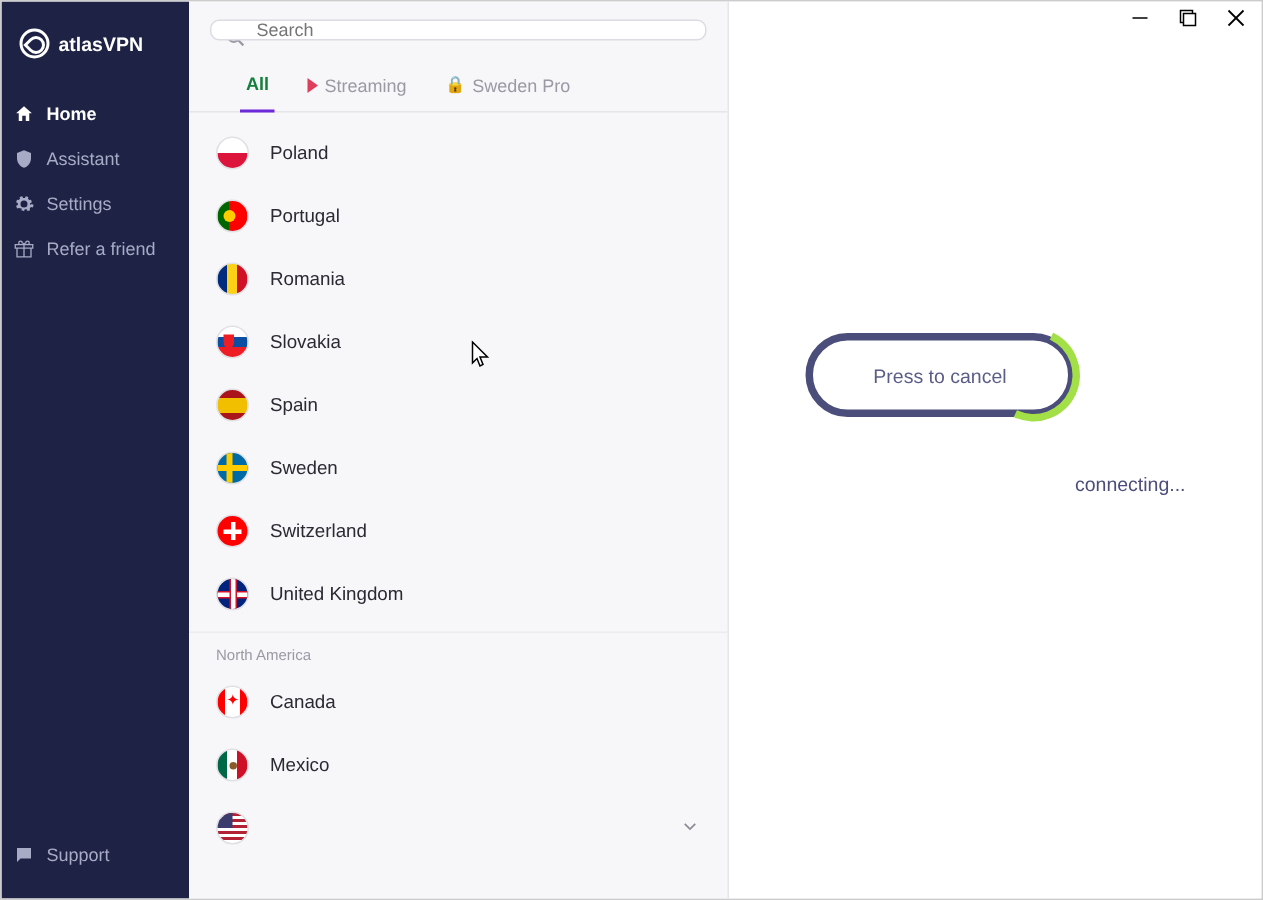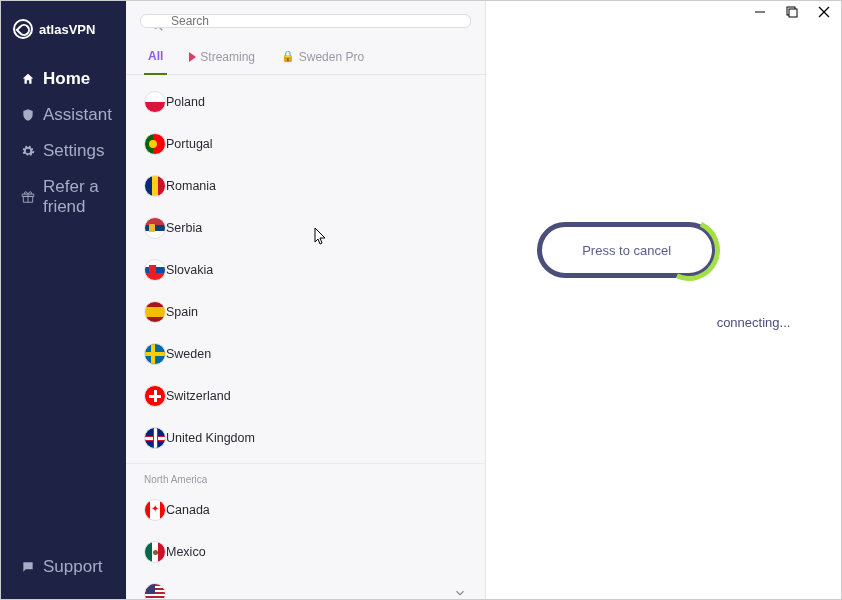--- a/index.html
+++ b/index.html
@@ -71,24 +71,24 @@
       transform: rotate(45deg);
     }
     .nav {
       display: flex;
       flex-direction: column;
     }
     .nav-item {
       display: flex;
       align-items: center;
       gap: 8px;
-      padding: 8px 20px;
+      padding: 8px 8px;
       color: #a7abc5;
       cursor: pointer;
-      font-size: 17px;
+      font-size: 12px;
     }
     .nav-item.active { color: #fff; font-weight: 600; }
     .nav-item .ic {
       width: 14px; height: 14px;
       display: inline-flex;
       align-items: center; justify-content: center;
       color: inherit;
       font-size: 12px;
     }
     .sidebar-bottom {
@@ -135,40 +135,42 @@
     }
     .tab {
       padding: 6px 4px 10px 4px;
       color: #9a9aa5;
       cursor: pointer;
       display: inline-flex;
       align-items: center;
       gap: 4px;
     }
     .tab.active {
-      color: #8b5cf6;
+      color: #15803d;
       font-weight: 600;
-      border-bottom: 2px solid #4d7c0f;
+      border-bottom: 2px solid #6d28d9;
       margin-bottom: -1px;
+      margin-left: 16px;
     }
     .tab .tri {
       width: 0; height: 0;
       border-top: 5px solid transparent;
       border-bottom: 5px solid transparent;
       border-left: 7px solid #e03c5b;
     }
     .tab .lock { color: #3cb46e; font-size: 11px; }
     .list {
       flex: 1;
       overflow-y: auto;
       padding: 6px 0 10px 0;
     }
     .country {
       display: flex;
       align-items: center;
+      gap: 14px;
       padding: 10px 18px;
       font-size: 12.5px;
       color: #2a2a33;
       cursor: pointer;
     }
     .flag {
       width: 22px; height: 22px;
       border-radius: 50%;
       border: 1px solid #e0e0e5;
       flex-shrink: 0;
@@ -377,24 +379,20 @@
       </div>
       <div class="country">
         <span class="flag flag-pt"></span>
         <span>Portugal</span>
       </div>
       <div class="country">
         <span class="flag flag-ro"></span>
         <span>Romania</span>
       </div>
       <div class="country">
-        <span class="flag flag-rs"></span>
-        <span>Serbia</span>
-      </div>
-      <div class="country">
         <span class="flag flag-sk"></span>
         <span>Slovakia</span>
       </div>
       <div class="country">
         <span class="flag flag-es"></span>
         <span>Spain</span>
       </div>
       <div class="country">
         <span class="flag flag-se"></span>
         <span>Sweden</span>

